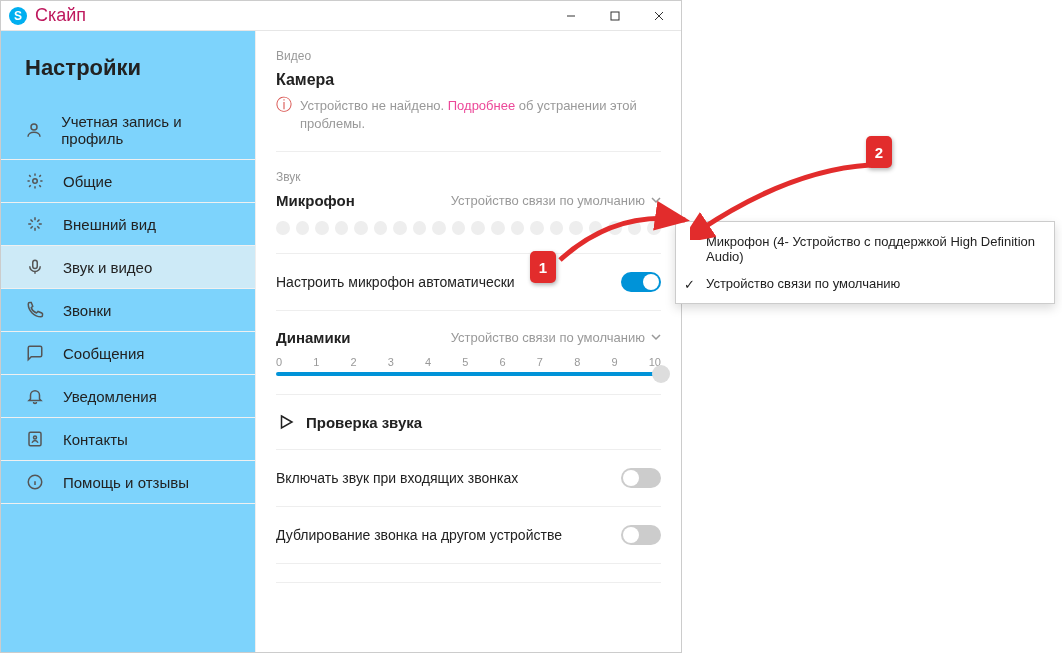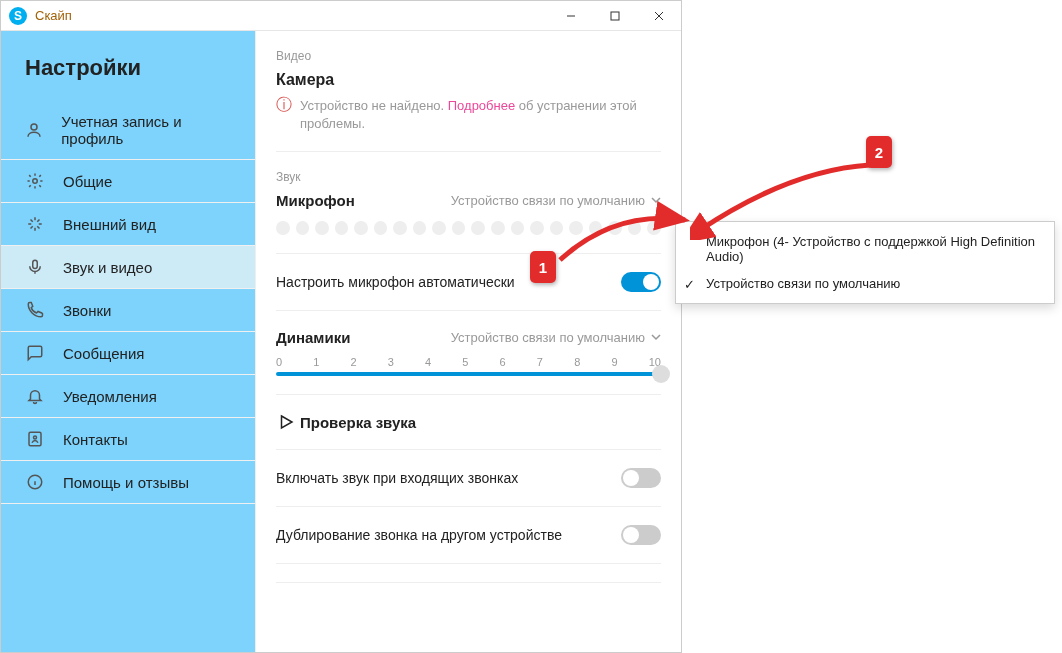--- a/index.html
+++ b/index.html
@@ -1,20 +1,20 @@
 <!DOCTYPE html>
 <html><head>
 <meta charset="utf-8">
 <style>
   * { box-sizing: border-box; margin: 0; padding: 0; font-family: "Segoe UI", Arial, sans-serif; }
   body { background: #fff; width: 1062px; height: 653px; position: relative; }
   .window { position: absolute; left: 0; top: 0; width: 682px; height: 653px; border: 1px solid #ccc; background: #fff; display: flex; flex-direction: column; }
   .titlebar { height: 30px; display: flex; align-items: center; border-bottom: 1px solid #e6e6e6; }
   .titlebar .logo { width: 18px; height: 18px; margin-left: 8px; background:#00aff0; border-radius:50%; display:flex; align-items:center; justify-content:center; color:#fff; font-size:12px; font-weight:bold;}
-  .titlebar .title { margin-left: 8px; font-size: 13px; color:#a16207; }
+  .titlebar .title { margin-left: 8px; font-size: 18px; color:#be185d; }
   .winbtns { margin-left: auto; display:flex; }
   .winbtn { width: 44px; height: 30px; display:flex; align-items:center; justify-content:center; font-size:12px; color:#333; }
   .winbtn svg { width:10px; height:10px; }
   .body { flex:1; display:flex; overflow:hidden; }
   .sidebar { width: 255px; background:#7dd3fc; border-right:1px solid #eee; padding: 24px 0 0 0; }
   .sidebar h1 { font-size: 22px; font-weight:700; color:#222; padding: 0 24px 20px 24px; }
   .navitem { display:flex; align-items:center; gap:18px; padding: 12px 24px; font-size:15px; color:#222; cursor:pointer; border-bottom:1px solid #f0f0f0;}
   .navitem .ic { width:20px; display:flex; align-items:center; justify-content:center; color:#555; }
   .navitem.active { background:#cdeaf7; }
   .navitem .label { font-weight:400; }
@@ -32,21 +32,21 @@
   .dot { width:14px; height:14px; border-radius:50%; background:#eee; }
   .settingrow { display:flex; align-items:center; justify-content:space-between; font-size:14px; color:#222; margin-top:6px;}
   .toggle { width:40px; height:20px; border-radius:10px; background:#ccc; position:relative; }
   .toggle.on { background:#0093d8; }
   .toggle .knob { width:16px; height:16px; background:#fff; border-radius:50%; position:absolute; top:2px; left:2px; }
   .toggle.on .knob { left:22px; }
   .scale { margin-top:10px; position:relative; }
   .scale-nums { display:flex; justify-content:space-between; font-size:11px; color:#999;}
   .scale-bar { height:4px; background:#0093d8; margin-top:4px; border-radius:2px; position:relative;}
   .scale-handle { width:18px; height:18px; border-radius:50%; background:#ddd; position:absolute; right:-9px; top:50%; transform:translateY(-50%);}
-  .boldrow { display:flex; align-items:center; gap:4px; font-size:15px; font-weight:700; color:#222; margin-top:6px;}
+  .boldrow { display:flex; align-items:center; gap:10px; font-size:15px; font-weight:700; color:#222; margin-top:6px;}
   .boldrow .pic { width:20px; display:flex; align-items:center; justify-content:center; }
   .callout { position:absolute; background:#e22c2c; color:#fff; width:26px; height:32px; border-radius:5px; display:flex; align-items:center; justify-content:center; font-size:15px; font-weight:600; box-shadow:1px 2px 4px rgba(0,0,0,0.3);}
   .arrow-svg { position:absolute; }
   .popup { position:absolute; left:675px; top:221px; width:380px; background:#fff; border:1px solid #ccc; box-shadow:0 4px 10px rgba(0,0,0,0.15); padding:6px 0; font-size:13px; color:#222;}
   .popup-item { padding:6px 14px 6px 30px; position:relative; cursor:pointer;}
   .popup-item .check { position:absolute; left:8px; top:7px; font-size:13px; color:#222;}
 </style>
 </head>
 <body>
 

